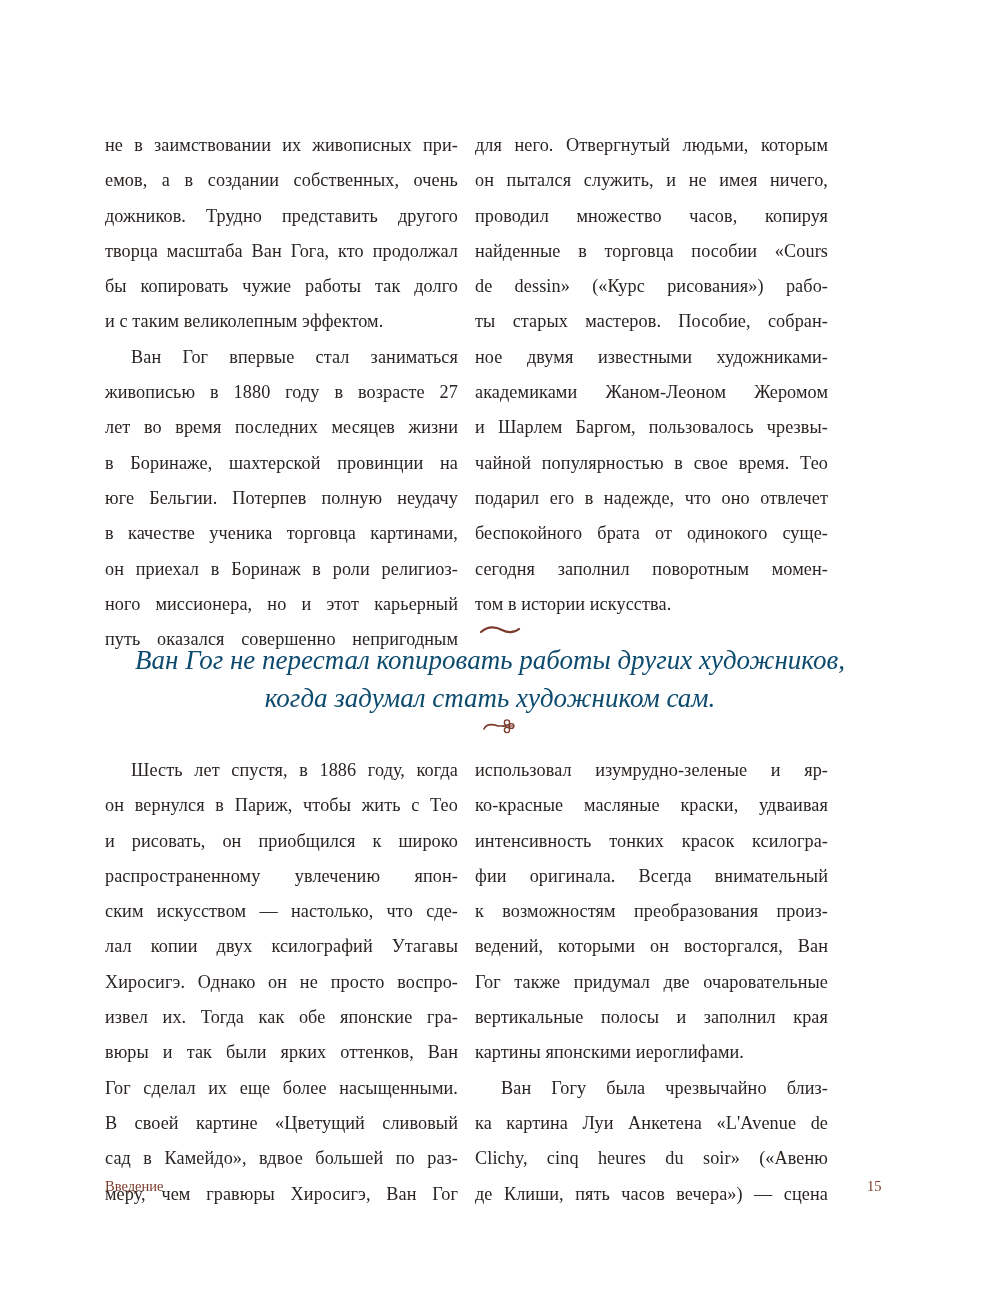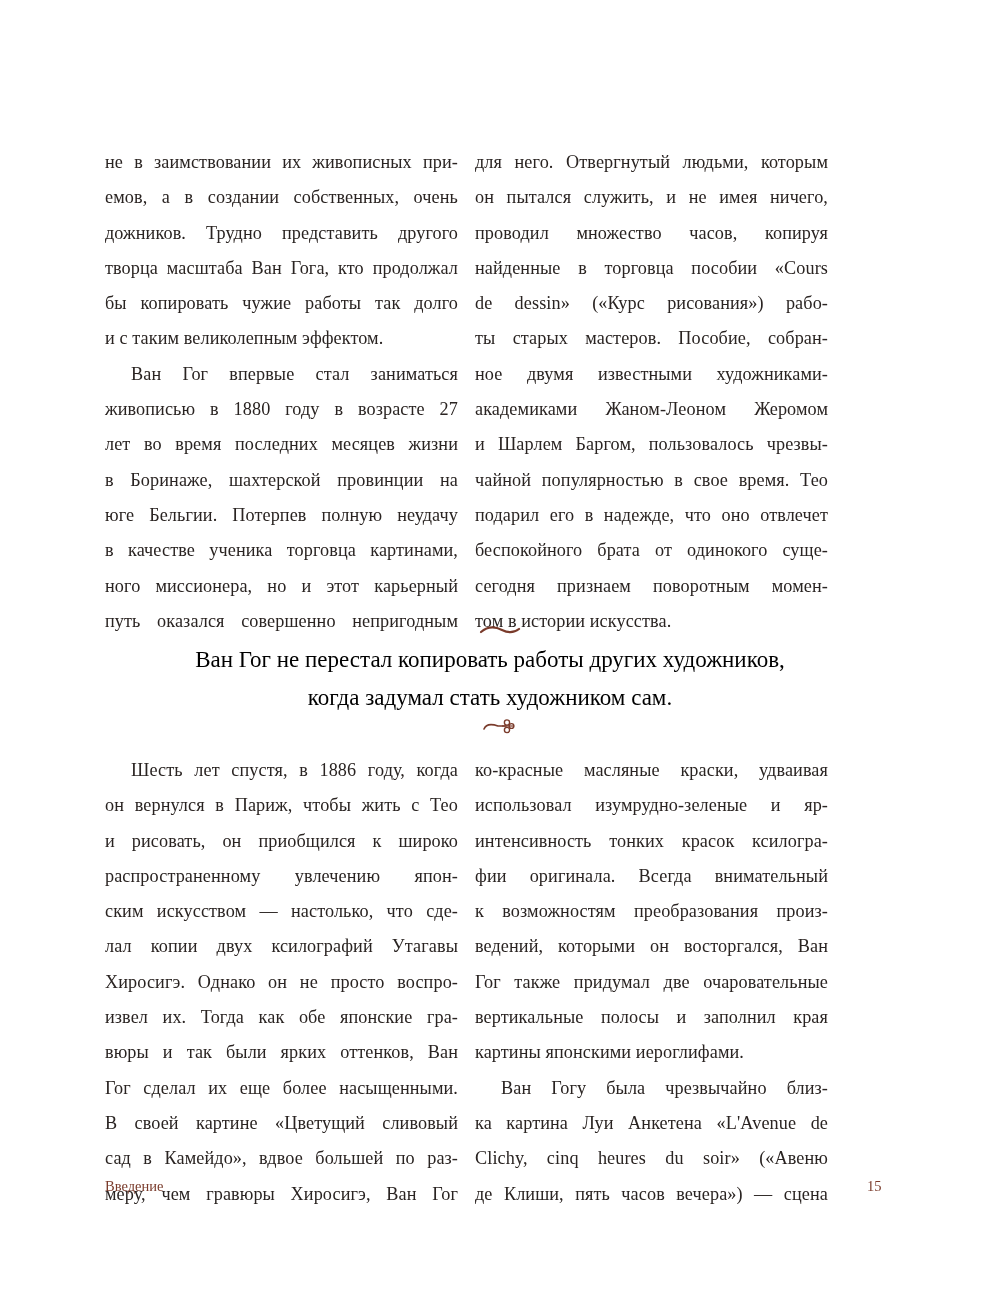--- a/index.html
+++ b/index.html
@@ -1,29 +1,29 @@
 <!DOCTYPE html>
 <html><head>
 <meta charset="utf-8">
 <style>
   html, body { margin: 0; padding: 0; background: #ffffff; }
   body { width: 1000px; height: 1316px; position: relative; overflow: hidden;
          font-family: "DejaVu Serif", "Liberation Serif", serif; color: #2a2422; }
   .col { position: absolute; width: 353px; }
   .col-left { left: 105px; }
   .col-right { left: 475px; }
-  .top-block { top: 145px; }
+  .top-block { top: 128px; }
   .bottom-block { top: 753px; }
   .line { display: block; height: 35.3px; line-height: 35.3px; font-size: 18.2px;
           white-space: nowrap; text-align: justify; text-align-last: justify;
           font-family: "Liberation Serif", serif; letter-spacing: 0.1px; }
   .line.last { text-align-last: left; }
   .line.indent { padding-left: 26px; }
   .pull-quote { position: absolute; left: 100px; width: 780px; top: 641px; text-align: center;
-                color: #000000; font-family: "Liberation Serif", serif; font-size: 23px; }
+                color: #0c4a6e; font-family: "Liberation Serif", serif; font-style: italic; font-size: 27px; }
   .pull-quote .qline { display: block; height: 38px; line-height: 38px; }
   .orn { position: absolute; left: 0; width: 1000px; text-align: center; }
   .orn-top { top: 622px; }
   .orn-bottom { top: 715px; }
   .footer { position: absolute; top: 1178px; font-family: "Liberation Serif", serif; font-size: 14.5px; color: #7a3b2b; }
   .footer-left { left: 105px; }
   .footer-right { left: 867px; }
 </style>
 </head>
 <body>
@@ -34,38 +34,39 @@
   <span class="line">дожников. Трудно представить другого</span>
   <span class="line">творца масштаба Ван Гога, кто продолжал</span>
   <span class="line">бы копировать чужие работы так долго</span>
   <span class="line last">и с таким великолепным эффектом.</span>
   <span class="line indent">Ван Гог впервые стал заниматься</span>
   <span class="line">живописью в 1880 году в возрасте 27</span>
   <span class="line">лет во время последних месяцев жизни</span>
   <span class="line">в Боринаже, шахтерской провинции на</span>
   <span class="line">юге Бельгии. Потерпев полную неудачу</span>
   <span class="line">в качестве ученика торговца картинами,</span>
+  <span class="line">он приехал в Боринаж в роли религиоз-</span>
   <span class="line">ного миссионера, но и этот карьерный</span>
   <span class="line">путь оказался совершенно непригодным</span>
 </div>
 
 <div class="col col-right top-block">
   <span class="line">для него. Отвергнутый людьми, которым</span>
   <span class="line">он пытался служить, и не имея ничего,</span>
   <span class="line">проводил множество часов, копируя</span>
   <span class="line">найденные в торговца пособии «Cours</span>
   <span class="line">de dessin» («Курс рисования») рабо-</span>
   <span class="line">ты старых мастеров. Пособие, собран-</span>
   <span class="line">ное двумя известными художниками-</span>
   <span class="line">академиками Жаном-Леоном Жеромом</span>
   <span class="line">и Шарлем Баргом, пользовалось чрезвы-</span>
   <span class="line">чайной популярностью в свое время. Тео</span>
   <span class="line">подарил его в надежде, что оно отвлечет</span>
   <span class="line">беспокойного брата от одинокого суще-</span>
-  <span class="line">сегодня признаем поворотным момен-</span>
+  <span class="line">сегодня заполнил поворотным момен-</span>
   <span class="line last">том в истории искусства.</span>
 </div>
 
 <div class="orn orn-top">
   <svg width="44" height="14" viewBox="0 0 44 14">
     <path d="M3 9 C 10 3, 18 4, 24 7 S 36 10, 41 6" fill="none" stroke="#7a3b2b" stroke-width="2.2" stroke-linecap="round"></path>
   </svg>
 </div>
 
 <div class="pull-quote">
@@ -93,22 +94,22 @@
   <span class="line">Хиросигэ. Однако он не просто воспро-</span>
   <span class="line">извел их. Тогда как обе японские гра-</span>
   <span class="line">вюры и так были ярких оттенков, Ван</span>
   <span class="line">Гог сделал их еще более насыщенными.</span>
   <span class="line">В своей картине «Цветущий сливовый</span>
   <span class="line">сад в Камейдо», вдвое большей по раз-</span>
   <span class="line">меру, чем гравюры Хиросигэ, Ван Гог</span>
 </div>
 
 <div class="col col-right bottom-block">
+  <span class="line">использовал изумрудно-зеленые и яр-</span>
   <span class="line">ко-красные масляные краски, удваивая</span>
-  <span class="line">использовал изумрудно-зеленые и яр-</span>
   <span class="line">интенсивность тонких красок ксилогра-</span>
   <span class="line">фии оригинала. Всегда внимательный</span>
   <span class="line">к возможностям преобразования произ-</span>
   <span class="line">ведений, которыми он восторгался, Ван</span>
   <span class="line">Гог также придумал две очаровательные</span>
   <span class="line">вертикальные полосы и заполнил края</span>
   <span class="line last">картины японскими иероглифами.</span>
   <span class="line indent">Ван Гогу была чрезвычайно близ-</span>
   <span class="line">ка картина Луи Анкетена «L'Avenue de</span>
   <span class="line">Clichy, cinq heures du soir» («Авеню</span>

